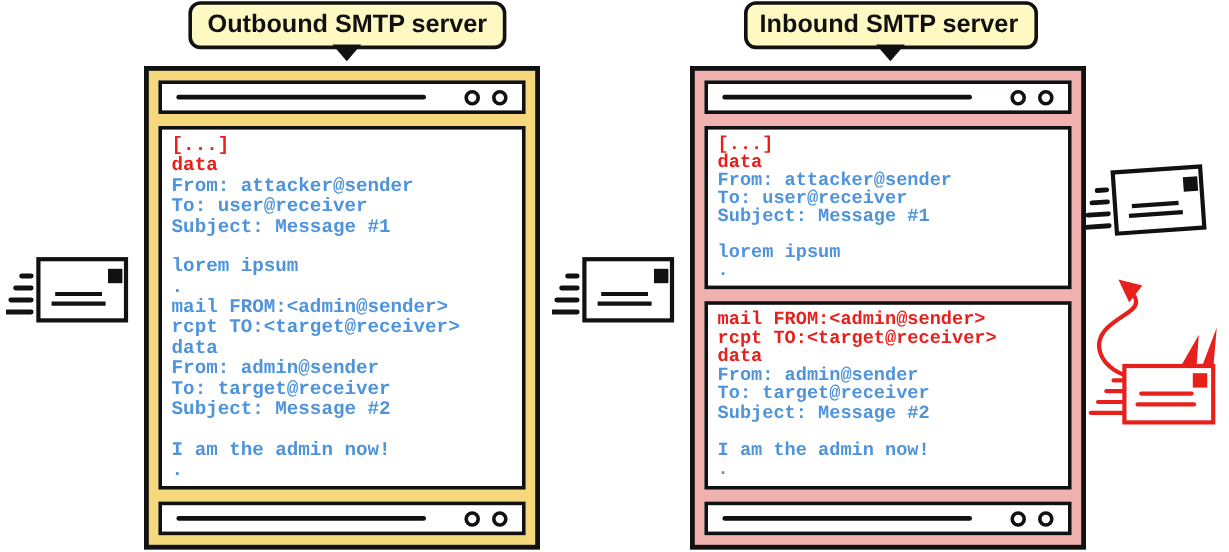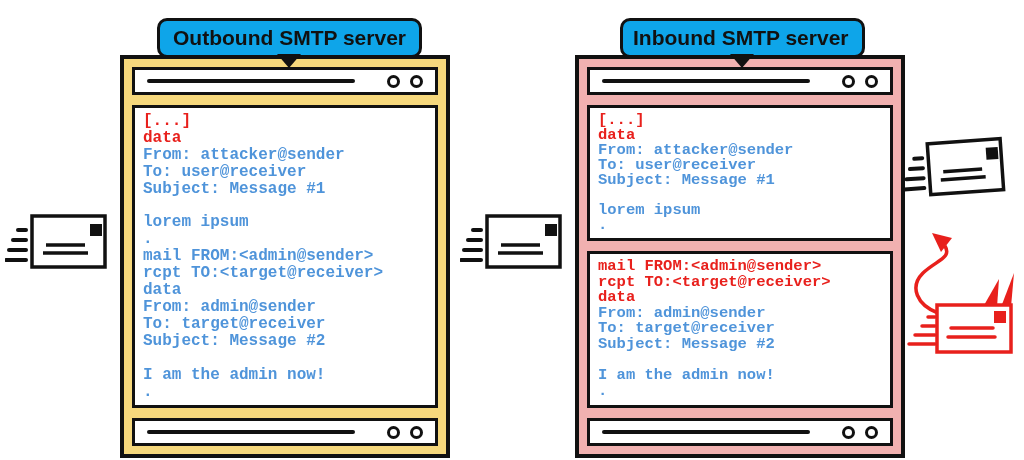--- a/index.html
+++ b/index.html
@@ -9,21 +9,21 @@
     --blue:#4f94da;
     --red:#e8201c;
   }
   html,body{margin:0;padding:0;background:#ffffff;}
   .canvas{
     position:relative;width:1024px;height:460px;background:#ffffff;
     overflow:hidden;font-family:"Liberation Sans",sans-serif;
   }
   
   .label-box{
-    position:absolute;top:18px;background:#0ea5e9;border:3px solid var(--ink);
+    position:absolute;top:1px;background:#fef9c3;border:3px solid var(--ink);
     border-radius:10px;padding:5px 13px;font-weight:bold;font-size:21px;
     color:var(--ink);white-space:nowrap;z-index:3;
   }
   .label-outbound{left:157px;}
   .label-inbound{left:620px;padding-left:10px;}
   .pointer{
     position:absolute;left:50%;bottom:-13px;transform:translateX(-50%);
     width:0;height:0;border-left:12px solid transparent;
     border-right:12px solid transparent;border-top:14px solid var(--ink);
   }

